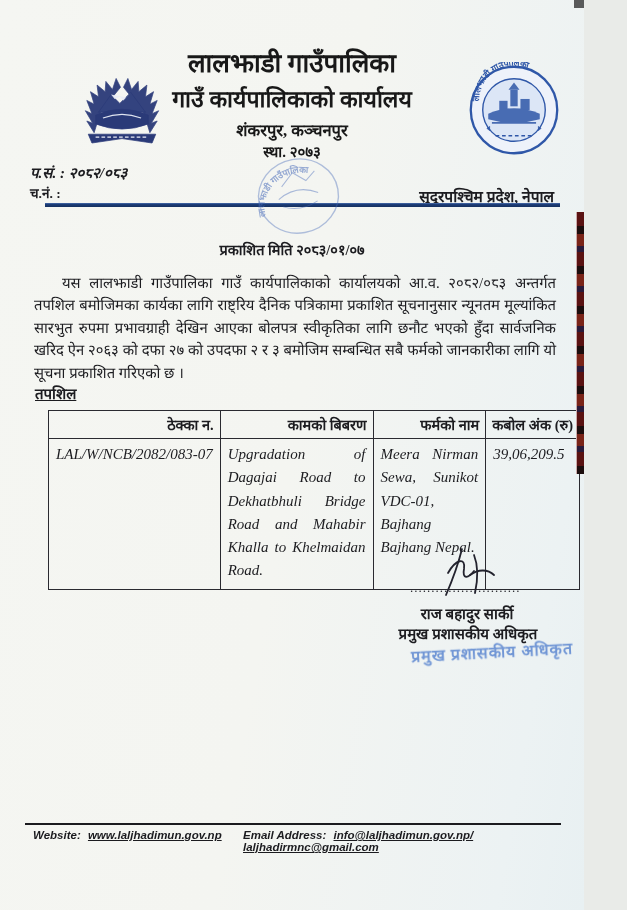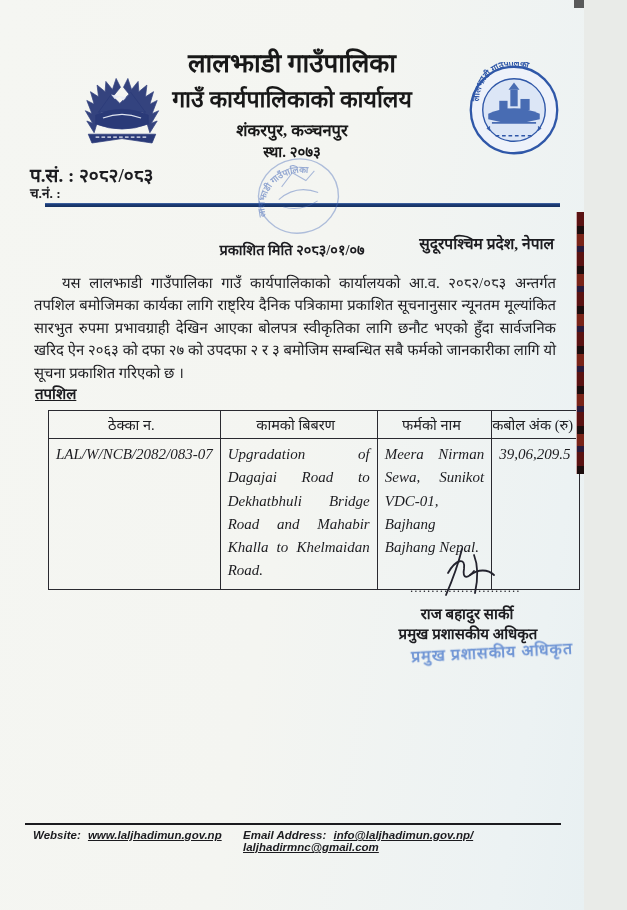--- a/index.html
+++ b/index.html
@@ -16,36 +16,36 @@
   .abs{position:absolute;}
   .dev{font-family:"Liberation Serif","DejaVu Serif",serif;}
   
   .title-main{left:0;right:0;top:44px;text-align:center;font-size:26px;font-weight:bold;color:#181818;}
   .title-office{left:0;right:0;top:82px;text-align:center;font-size:23px;font-weight:bold;color:#181818;}
   .title-addr{left:0;right:0;top:118px;text-align:center;font-size:16.5px;font-weight:bold;color:#181818;}
   .title-estd{left:0;right:0;top:141px;text-align:center;font-size:15px;font-weight:bold;color:#181818;}
   .emblem{left:78px;top:66px;width:88px;height:88px;}
   .seal{left:468px;top:62px;width:92px;height:96px;}
   
-  .ps{left:30px;top:162px;font-size:19px;font-weight:bold;}
+  .ps{left:30px;top:162px;font-size:15px;font-weight:bold;font-style:italic;}
   .chn{left:30px;top:184px;font-size:13.5px;font-weight:bold;}
-  .province{right:30px;top:185px;font-size:15.5px;font-weight:bold;margin-top:47px;}
+  .province{right:30px;top:185px;font-size:15.5px;font-weight:bold;}
   .divider{left:45px;right:24px;top:203px;height:4px;background:linear-gradient(#4a6fae,#1d3d78 35%,#16305f);}
   
   .stamp-faint{left:248px;top:156px;width:102px;height:86px;opacity:.72;transform:rotate(-10deg);}
   
   .notice-title{left:0;right:0;top:214px;text-align:center;font-size:15.5px;font-weight:bold;}
   .notice-title span{border-bottom:1.5px solid #24242a;padding-bottom:2px;}
   .pub-date{left:0;right:0;top:239px;text-align:center;font-size:14.5px;font-weight:bold;}
   .body-par{left:34px;right:28px;top:272px;font-size:14.8px;line-height:1.52;text-align:justify;text-indent:28px;font-weight:500;}
   .tapsil{left:35px;top:383px;font-size:15px;font-weight:bold;text-decoration:underline;}
   
   table.main{left:48px;top:410px;width:532px;border-collapse:collapse;position:absolute;}
   table.main th,table.main td{border:1.6px solid #2a2a30;vertical-align:top;}
-  table.main th{font-size:14.5px;font-weight:400;text-align:center;padding:3px 6px 4px 0;white-space:nowrap;}
+  table.main th{font-size:14.5px;font-weight:700;text-align:right;padding:3px 6px 4px 6px;white-space:nowrap;}
   table.main td{font-size:15px;padding:4px 7px 6px 7px;line-height:1.55;font-style:italic;}
   td.c-contract{font-size:14.5px;white-space:nowrap;}
   td.c-work,td.c-firm{text-align:justify;}
   td.c-amount{text-align:left;padding-left:10px;white-space:nowrap;}
   
   .sig-dots{left:410px;top:580px;width:110px;font-size:13px;letter-spacing:1px;color:#2a2a30;overflow:hidden;white-space:nowrap;}
   .sig-scribble{left:432px;top:545px;width:68px;height:56px;}
   .sig-name{left:392px;top:603px;width:150px;text-align:center;font-size:15px;font-weight:600;}
   .sig-desig{left:378px;top:623px;width:180px;text-align:center;font-size:15px;font-weight:600;}
   .sig-stamp{left:392px;top:641px;width:200px;text-align:center;font-size:16px;font-weight:bold;

